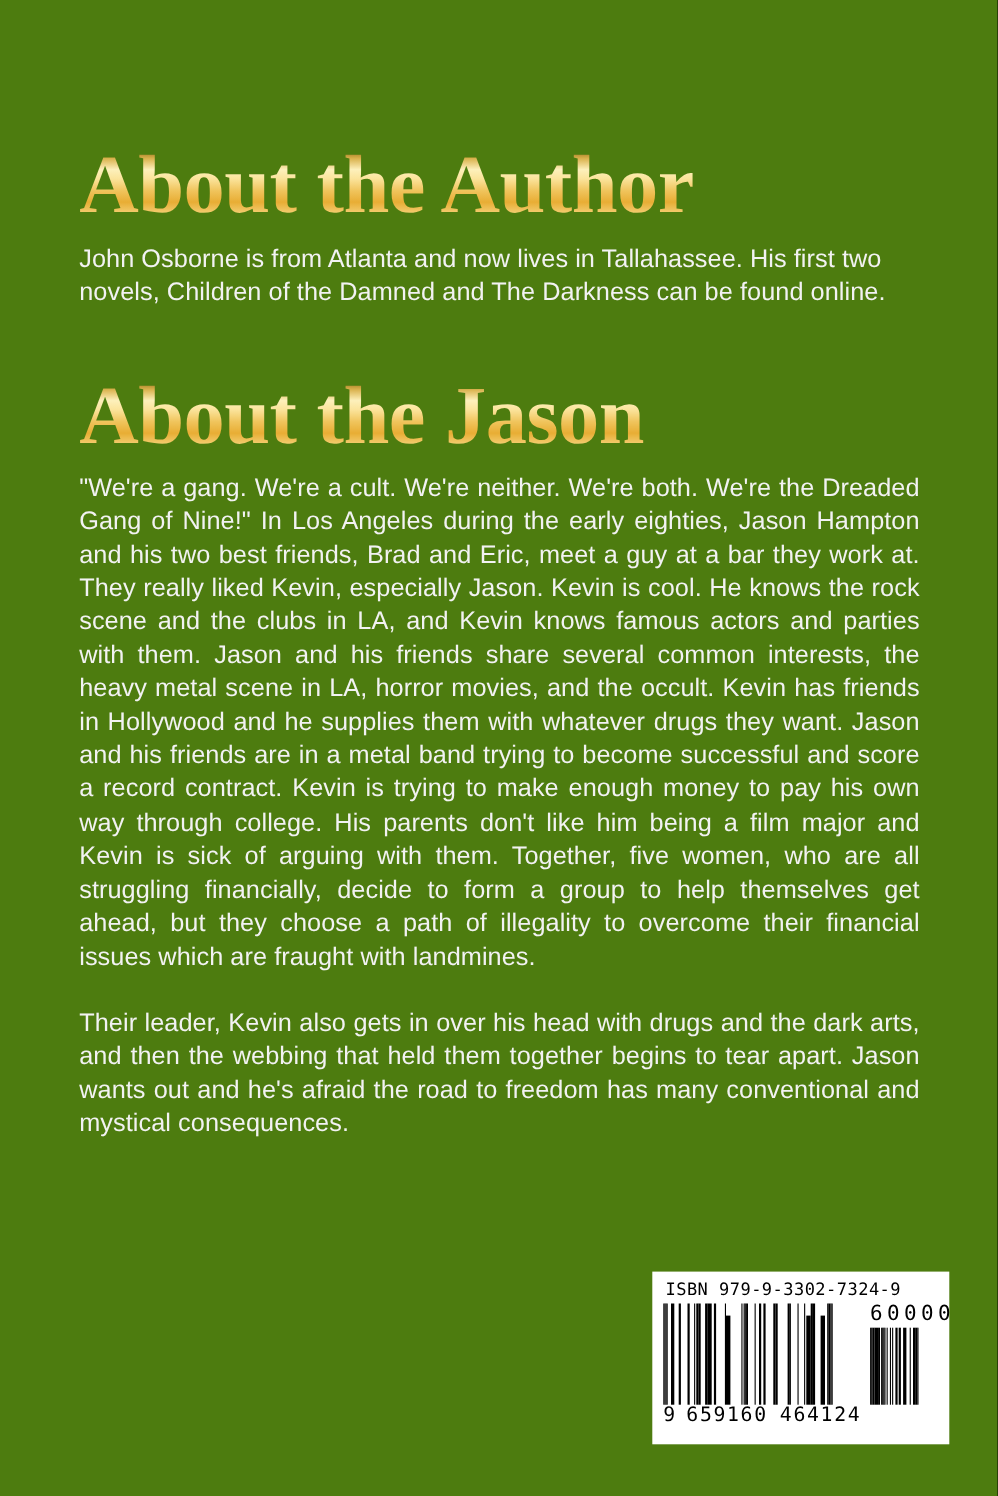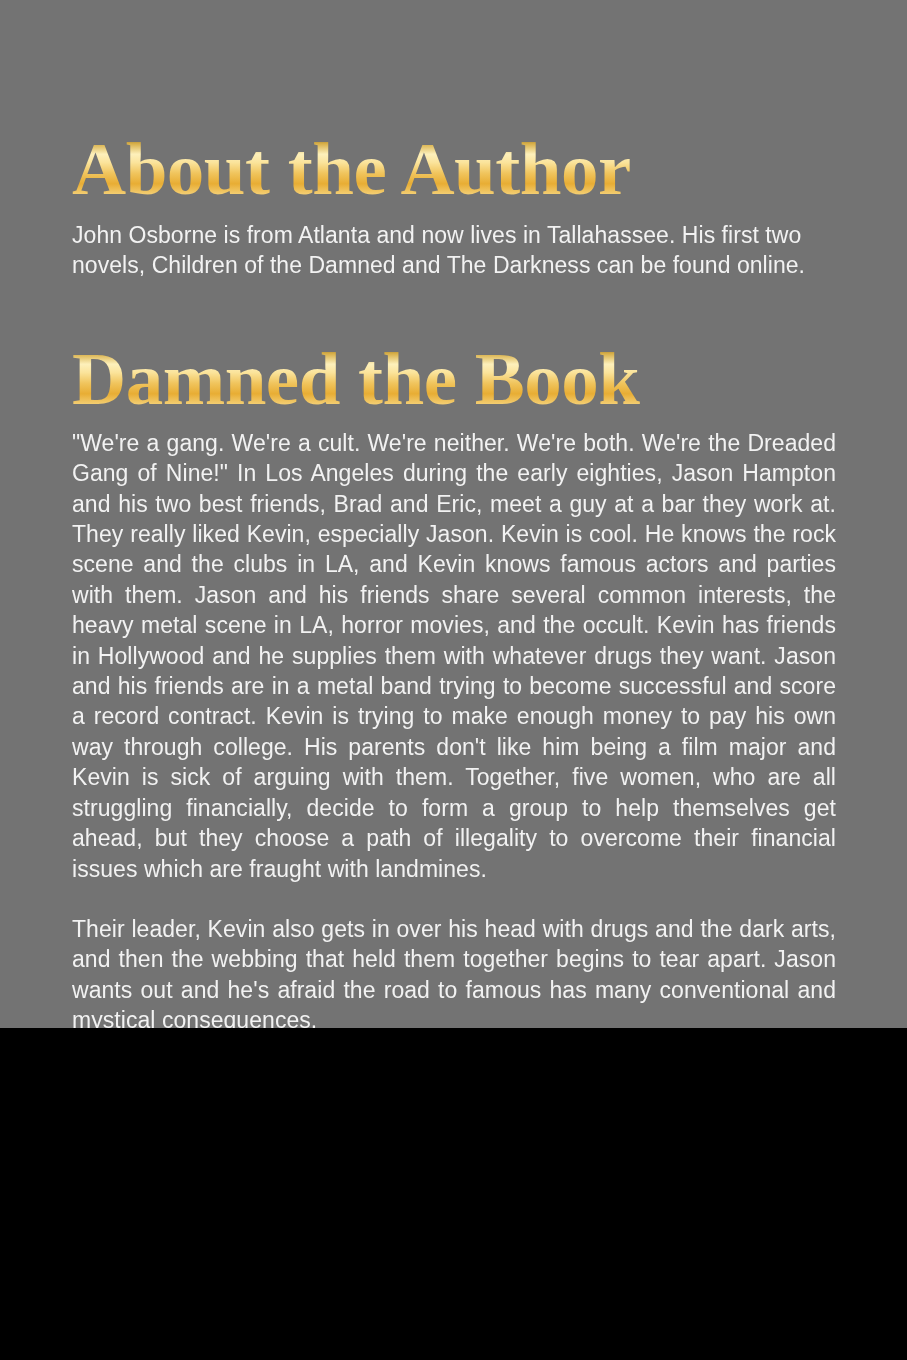--- a/index.html
+++ b/index.html
@@ -3,22 +3,22 @@
 <meta charset="utf-8">
 <style>
   html, body {
     margin: 0;
     padding: 0;
     background: #000000;
   }
   .page {
     position: relative;
     width: 907px;
-    height: 1028px;
-    background: #737373;
+    height: 1360px;
+    background: #4d7c0f;
     overflow: hidden;
     font-family: "Liberation Sans", sans-serif;
   }
 
   .content {
     position: absolute;
     left: 72px;
     top: 132px;
     width: 764px;
   }
@@ -143,27 +143,27 @@
 <div class="page">
 
   <div class="content">
 
     <h1 class="gold-heading" id="heading-author">About the Author</h1>
 
     <p class="body-text ragged">John Osborne is from Atlanta and now lives in Tallahassee. His first two novels, Children of the Damned and The Darkness can be found online.</p>
 
     <div class="spacer-section"></div>
 
-    <h1 class="gold-heading" id="heading-book">Damned the Book</h1>
+    <h1 class="gold-heading" id="heading-book">About the Jason</h1>
 
     <p class="body-text justified">"We're a gang. We're a cult. We're neither. We're both. We're the Dreaded Gang of Nine!" In Los Angeles during the early eighties, Jason Hampton and his two best friends, Brad and Eric, meet a guy at a bar they work at. They really liked Kevin, especially Jason. Kevin is cool. He knows the rock scene and the clubs in LA, and Kevin knows famous actors and parties with them. Jason and his friends share several common interests, the heavy metal scene in LA, horror movies, and the occult. Kevin has friends in Hollywood and he supplies them with whatever drugs they want. Jason and his friends are in a metal band trying to become successful and score a record contract. Kevin is trying to make enough money to pay his own way through college. His parents don't like him being a film major and Kevin is sick of arguing with them. Together, five women, who are all struggling financially, decide to form a group to help themselves get ahead, but they choose a path of illegality to overcome their financial issues which are fraught with landmines.</p>
 
     <div class="para-gap"></div>
 
-    <p class="body-text justified">Their leader, Kevin also gets in over his head with drugs and the dark arts, and then the webbing that held them together begins to tear apart. Jason wants out and he's afraid the road to famous has many conventional and mystical consequences.</p>
+    <p class="body-text justified">Their leader, Kevin also gets in over his head with drugs and the dark arts, and then the webbing that held them together begins to tear apart. Jason wants out and he's afraid the road to freedom has many conventional and mystical consequences.</p>
 
   </div>
 
   <div class="barcode-box">
 
     <div class="isbn-line">ISBN 979-9-3302-7324-9</div>
 
     <div class="barcode-row">
 
       <div class="ean-main">

